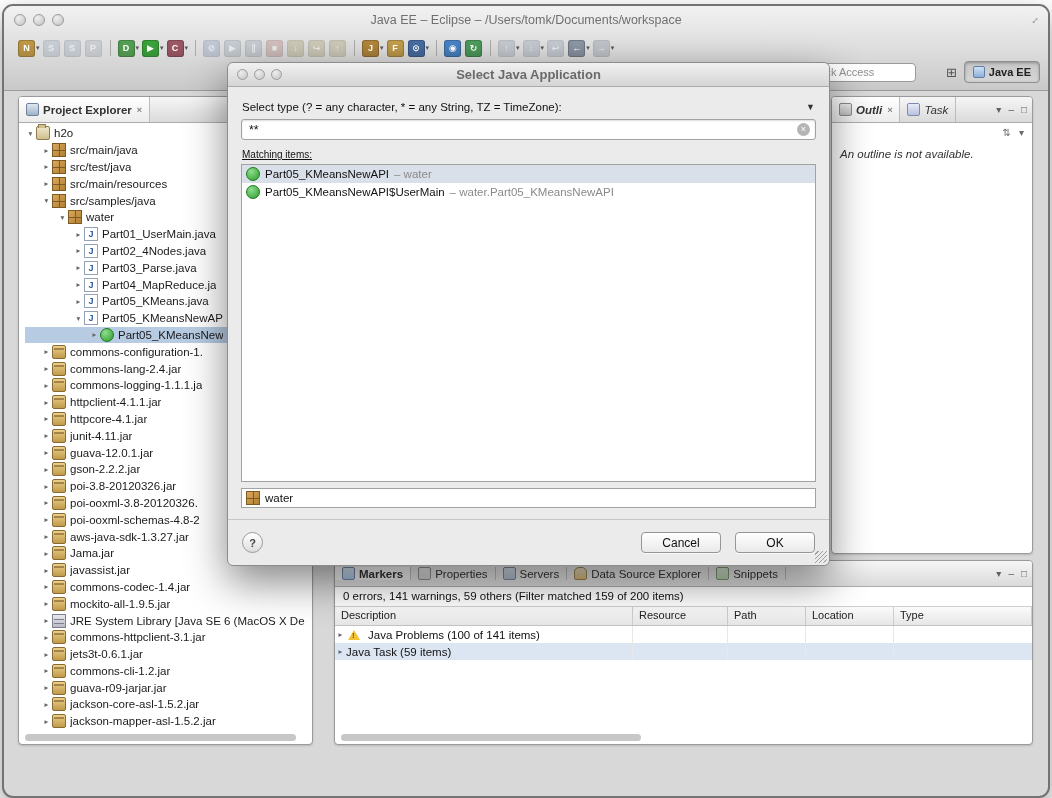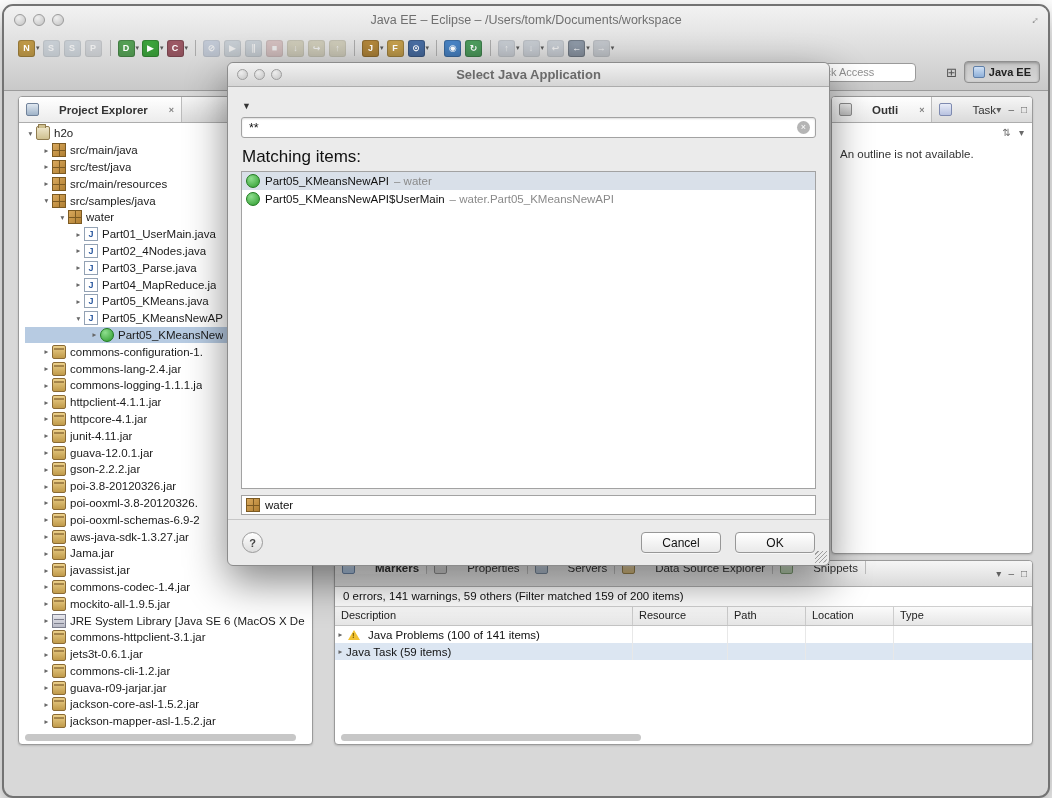--- a/index.html
+++ b/index.html
@@ -21,24 +21,24 @@
   .qa{position:absolute;top:57px;right:132px;width:86px;height:17px;line-height:17px;border:1px solid #9a9a9a;border-radius:4px;background:#fff;
       color:#909090;font-size:11px;padding:0 6px;overflow:hidden;}
   .persp{position:absolute;top:55px;right:8px;height:22px;display:flex;align-items:center;gap:7px;}
   .persp-open{font-size:13px;color:#555;}
   .persp-btn{display:flex;align-items:center;gap:4px;height:20px;padding:0 8px;border-radius:4px;border:1px solid #8f8f8f;
              background:linear-gradient(#c6c6c6,#d6d6d6);box-shadow:inset 0 1px 3px rgba(0,0,0,.3);font-size:11px;color:#222;font-weight:bold;}
   .persp-ic{width:12px;height:12px;border-radius:2px;background:linear-gradient(#cfe0f5,#8fb0d8);border:1px solid #5f7fa8;box-sizing:border-box;}
   
   .panel{position:absolute;background:#fff;border:1px solid #9a9a9a;border-radius:4px;box-shadow:0 1px 2px rgba(0,0,0,.15);overflow:hidden;}
   .p-explorer{left:14px;top:90px;width:293px;height:647px;}
-  .p-outline{left:827px;top:90px;width:200px;height:456px;}
+  .p-outline{left:827px;top:90px;width:200px;height:456px;font-style:italic;}
   .p-markers{left:330px;top:554px;width:697px;height:183px;}
   .phead{position:relative;height:25px;background:linear-gradient(#f6f6f6,#dadada);border-bottom:1px solid #adadad;display:flex;align-items:stretch;flex:none;}
-  .tab{display:flex;align-items:center;gap:20px;padding:0 7px;font-size:11.5px;color:#333;border-right:1px solid #bcbcbc;white-space:nowrap;}
+  .tab{display:flex;align-items:center;gap:4px;padding:0 7px;font-size:11.5px;color:#333;border-right:1px solid #bcbcbc;white-space:nowrap;}
   .tab.sel{background:linear-gradient(#ffffff,#ececec);font-weight:bold;}
   .x{font-size:9px;color:#808080;margin-left:1px;}
   .hicons{position:absolute;right:5px;top:0;height:25px;display:flex;align-items:center;gap:7px;font-size:10px;color:#606060;background:inherit;}
   .tic{width:13px;height:13px;display:inline-block;border-radius:2px;box-sizing:border-box;flex:none;}
   .tic-explorer{background:linear-gradient(#dfe7f0,#9fb3c8);border:1px solid #70829a;}
   .tic-outline{background:linear-gradient(#ececec,#bdbdbd);border:1px solid #8a8a8a;}
   .tic-task{background:linear-gradient(#e8ecf8,#b8c2e0);border:1px solid #7e8ab0;}
   
   .tree{position:absolute;left:0;right:0;top:26px;bottom:12px;padding:2px 0 0 6px;overflow:hidden;}
   .trow{display:flex;align-items:center;height:16.8px;font-size:11.5px;color:#1a1a1a;white-space:nowrap;}
@@ -60,21 +60,21 @@
   .ic-java::before{content:"J";position:absolute;left:0;right:0;text-align:center;top:0;font-size:9px;line-height:12px;font-weight:bold;color:#2c5aa0;}
   .ic-jar{background:linear-gradient(#ecd08a,#c09a4a);border:1px solid #8a6a34;border-radius:2px;}
   .ic-jar::before{content:"";position:absolute;top:2px;left:1px;right:1px;height:2px;background:#8a6a34;opacity:.7;}
   .ic-class{background:radial-gradient(circle at 35% 30%,#8ede8e,#2d9b2d);border:1px solid #1f7a1f;border-radius:50%;}
   .ic-jre{background:linear-gradient(#e8e8ee,#b9bac6);border:1px solid #7d7f8e;}
   .ic-jre::before{content:"";position:absolute;left:1px;right:1px;top:4px;height:1px;background:#7d7f8e;box-shadow:0 4px 0 #7d7f8e;}
   
   .o-tools{height:19px;display:flex;justify-content:flex-end;align-items:center;gap:8px;padding:0 8px;font-size:10px;color:#6a6a6a;}
   .o-body{padding:6px 8px;font-size:11.5px;color:#333;}
   
-  .mk-tabs{display:flex;align-items:flex-start;}
+  .mk-tabs{display:flex;align-items:center;}
   .mti{width:13px;height:13px;flex:none;border-radius:2px;box-sizing:border-box;display:inline-block;}
   .mk-markers{background:linear-gradient(#dce9f8,#a8c2e0);border:1px solid #6e87a8;}
   .mk-props{background:linear-gradient(#f2f2f2,#cfcfcf);border:1px solid #909090;}
   .mk-servers{background:linear-gradient(#dbe4ee,#aebccd);border:1px solid #7a8a9c;}
   .mk-ds{background:linear-gradient(#f0e2c8,#d4b878);border:1px solid #9a834e;border-radius:5px 5px 2px 2px;}
   .mk-snip{background:linear-gradient(#e2eede,#b4ccab);border:1px solid #7d9a72;}
   .mk-summary{height:19px;line-height:19px;font-size:11.5px;color:#111;padding-left:8px;background:#fff;}
   .mk-cols{display:grid;grid-template-columns:298px 95px 78px 88px 1fr;height:18px;background:linear-gradient(#fbfbfb,#e6e6e6);
            border-top:1px solid #cfcfcf;border-bottom:1px solid #c3c3c3;font-size:11px;color:#222;}
   .mk-col{padding:2px 0 0 6px;border-right:1px solid #cdcdcd;overflow:hidden;}
@@ -91,21 +91,21 @@
   .dhead{position:relative;height:23px;background:linear-gradient(#f1f1f1,#d5d5d5);border-bottom:1px solid #acacac;border-radius:6px 6px 0 0;}
   .dlights{position:absolute;left:9px;top:6px;display:flex;gap:6px;}
   .dlight{width:11px;height:11px;border-radius:50%;background:radial-gradient(circle at 35% 30%,#ededed,#c4c4c4);border:1px solid #9d9d9d;box-sizing:border-box;}
   .dtitle{text-align:center;line-height:23px;font-size:13px;color:#6a6a6a;font-weight:bold;}
   .dbody{padding:10px 13px 0;}
   .type-row{display:flex;justify-content:space-between;align-items:center;font-size:11.5px;color:#111;margin:4px 1px 6px;}
   .dmenu{font-size:9px;color:#333;}
   .dfield{position:relative;height:19px;border:1px solid #a2a2a2;border-radius:3px;background:#fff;box-shadow:inset 0 1px 2px rgba(0,0,0,.14);
           display:flex;align-items:center;padding:0 22px 0 7px;font-size:12.5px;color:#111;}
   .dclear{position:absolute;right:5px;top:3px;width:13px;height:13px;border-radius:50%;background:#b5b5b5;color:#fff;font-size:9px;line-height:13px;text-align:center;}
-  .dmatch{font-size:17px;color:#111;margin:9px 1px 4px;}
+  .dmatch{font-size:10px;color:#111;margin:9px 1px 4px;text-decoration:underline;}
   .dlist{height:316px;background:#ffffff;border:1px solid #a2a2a2;overflow:hidden;}
   .dli{display:flex;align-items:center;gap:5px;height:18px;padding:0 4px;font-size:11.5px;color:#111;white-space:nowrap;}
   .dli.sel{background:#d9e0e9;}
   .dli .tico{margin-right:0;}
   .dqual{color:#8a8a8a;}
   .dstatus{margin-top:6px;height:18px;border:1px solid #a2a2a2;background:#fff;display:flex;align-items:center;gap:5px;padding:0 4px;font-size:11.5px;color:#111;}
   .dstatus .tico{margin-right:0;}
   .dfoot{position:absolute;left:0;right:0;bottom:0;height:46px;border-top:1px solid #c6c6c6;display:flex;align-items:center;padding:0 14px;box-sizing:border-box;}
   .help{width:19px;height:19px;border-radius:50%;border:1px solid #9a9a9a;background:linear-gradient(#fff,#ddd);color:#444;font-size:11px;font-weight:bold;
         display:flex;align-items:center;justify-content:center;}
@@ -413,21 +413,21 @@
         <div class="trow">
           <span class="pad" style="width: 16px;"></span>
           <span class="arrow">▸</span>
           <span class="tico ic-jar"></span>
           <span class="tlbl">poi-ooxml-3.8-20120326.</span>
         </div>
         <div class="trow">
           <span class="pad" style="width: 16px;"></span>
           <span class="arrow">▸</span>
           <span class="tico ic-jar"></span>
-          <span class="tlbl">poi-ooxml-schemas-6.9-2</span>
+          <span class="tlbl">poi-ooxml-schemas-4.8-2</span>
         </div>
         <div class="trow">
           <span class="pad" style="width: 16px;"></span>
           <span class="arrow">▸</span>
           <span class="tico ic-jar"></span>
           <span class="tlbl">aws-java-sdk-1.3.27.jar</span>
         </div>
         <div class="trow">
           <span class="pad" style="width: 16px;"></span>
           <span class="arrow">▸</span>
@@ -594,20 +594,21 @@
     <div class="dhead">
       <div class="dlights">
         <span class="dlight"></span>
         <span class="dlight"></span>
         <span class="dlight"></span>
       </div>
       <div class="dtitle">Select Java Application</div>
     </div>
     <div class="dbody">
       <div class="type-row">
+        <span>Select type (? = any character, * = any String, TZ = TimeZone):</span>
         <span class="dmenu">▼</span>
       </div>
       <div class="dfield">
         <span>**</span>
         <span class="dclear">×</span>
       </div>
       <div class="dmatch">Matching items:</div>
       <div class="dlist">
 
       <div class="dli sel">

